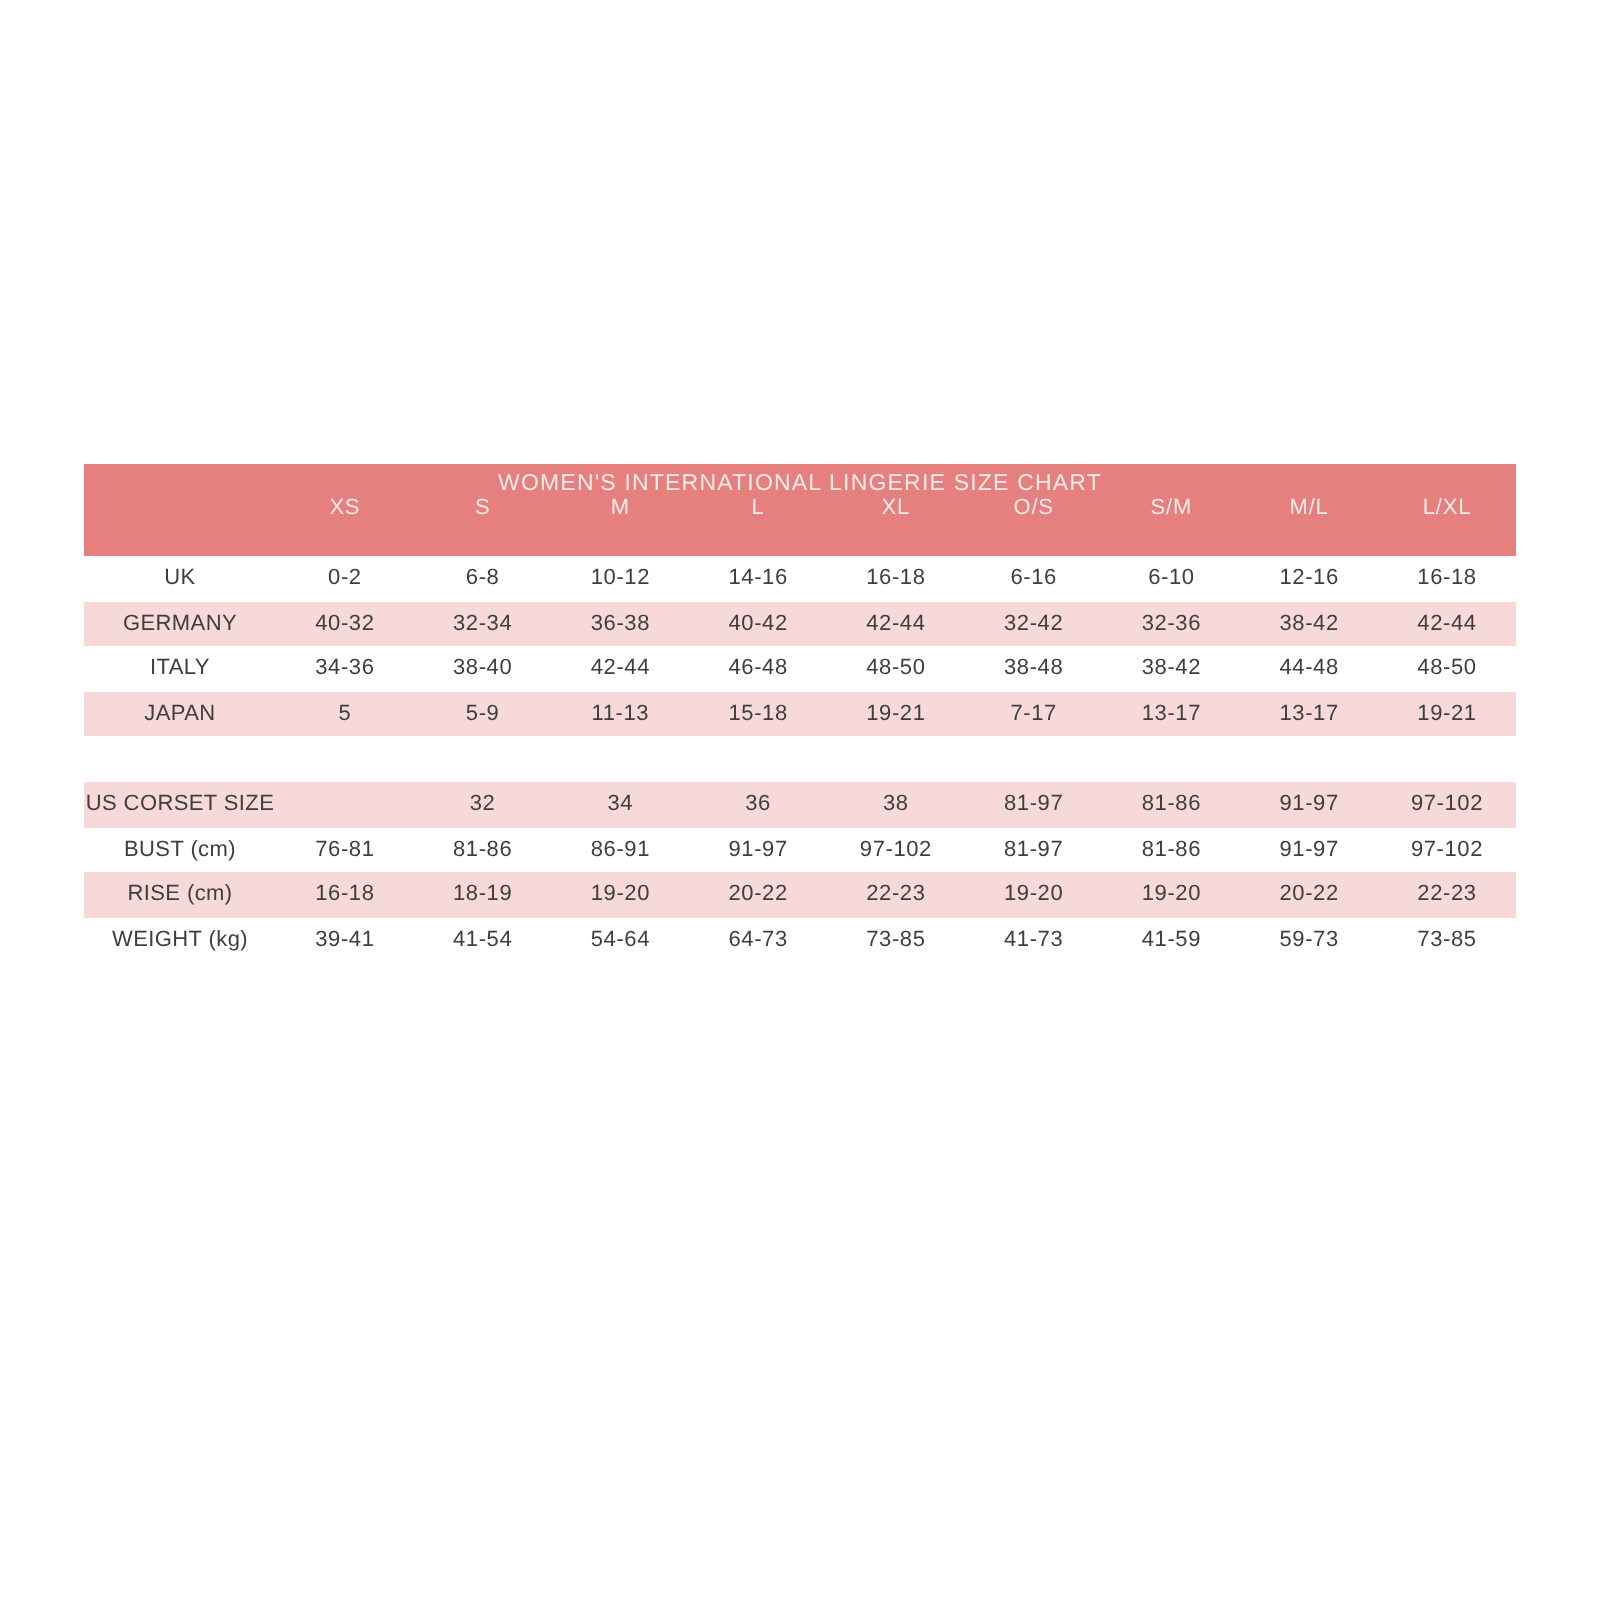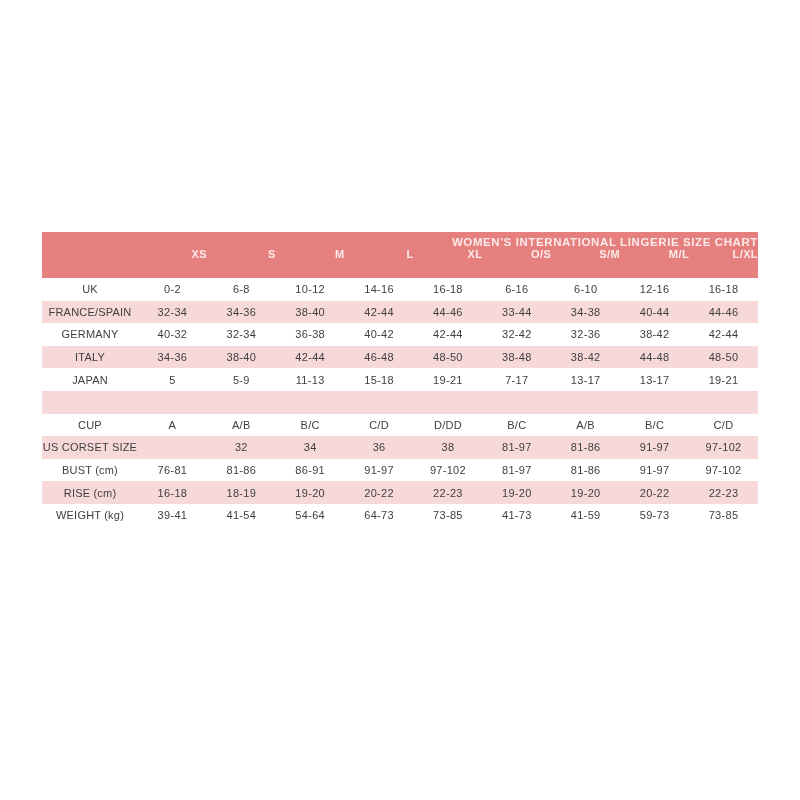--- a/index.html
+++ b/index.html
@@ -15,22 +15,22 @@
     position:absolute;
     left:42px; top:232px;
     width:716px;
     border-collapse:collapse;
     table-layout:fixed;
   }
   table.size-chart col.label-col { width:96px; }
   thead th {
     background:#e5807f;
     color:#fceaea;
-    font-weight:bold;
-    text-align:right;
+    font-weight:normal;
+    text-align:center;
     white-space:nowrap;
     overflow:hidden;
   }
   thead tr.title-row th {
     font-size:11.5px;
     letter-spacing:0.6px;
     height:16px;
     padding-top:3px;
   }
   thead tr.header-row th {
@@ -94,32 +94,20 @@
         <td>6-8</td>
         <td>10-12</td>
         <td>14-16</td>
         <td>16-18</td>
         <td>6-16</td>
         <td>6-10</td>
         <td>12-16</td>
         <td>16-18</td>
       </tr>
       <tr>
-        <td class="row-label">FRANCE/SPAIN</td>
-        <td>32-34</td>
-        <td>34-36</td>
-        <td>38-40</td>
-        <td>42-44</td>
-        <td>44-46</td>
-        <td>33-44</td>
-        <td>34-38</td>
-        <td>40-44</td>
-        <td>44-46</td>
-      </tr>
-      <tr>
         <td class="row-label">GERMANY</td>
         <td>40-32</td>
         <td>32-34</td>
         <td>36-38</td>
         <td>40-42</td>
         <td>42-44</td>
         <td>32-42</td>
         <td>32-36</td>
         <td>38-42</td>
         <td>42-44</td>
@@ -154,32 +142,20 @@
         <td></td>
         <td></td>
         <td></td>
         <td></td>
         <td></td>
         <td></td>
         <td></td>
         <td></td>
       </tr>
       <tr>
-        <td class="row-label">CUP</td>
-        <td>A</td>
-        <td>A/B</td>
-        <td>B/C</td>
-        <td>C/D</td>
-        <td>D/DD</td>
-        <td>B/C</td>
-        <td>A/B</td>
-        <td>B/C</td>
-        <td>C/D</td>
-      </tr>
-      <tr>
         <td class="row-label">US CORSET SIZE</td>
         <td></td>
         <td>32</td>
         <td>34</td>
         <td>36</td>
         <td>38</td>
         <td>81-97</td>
         <td>81-86</td>
         <td>91-97</td>
         <td>97-102</td>

